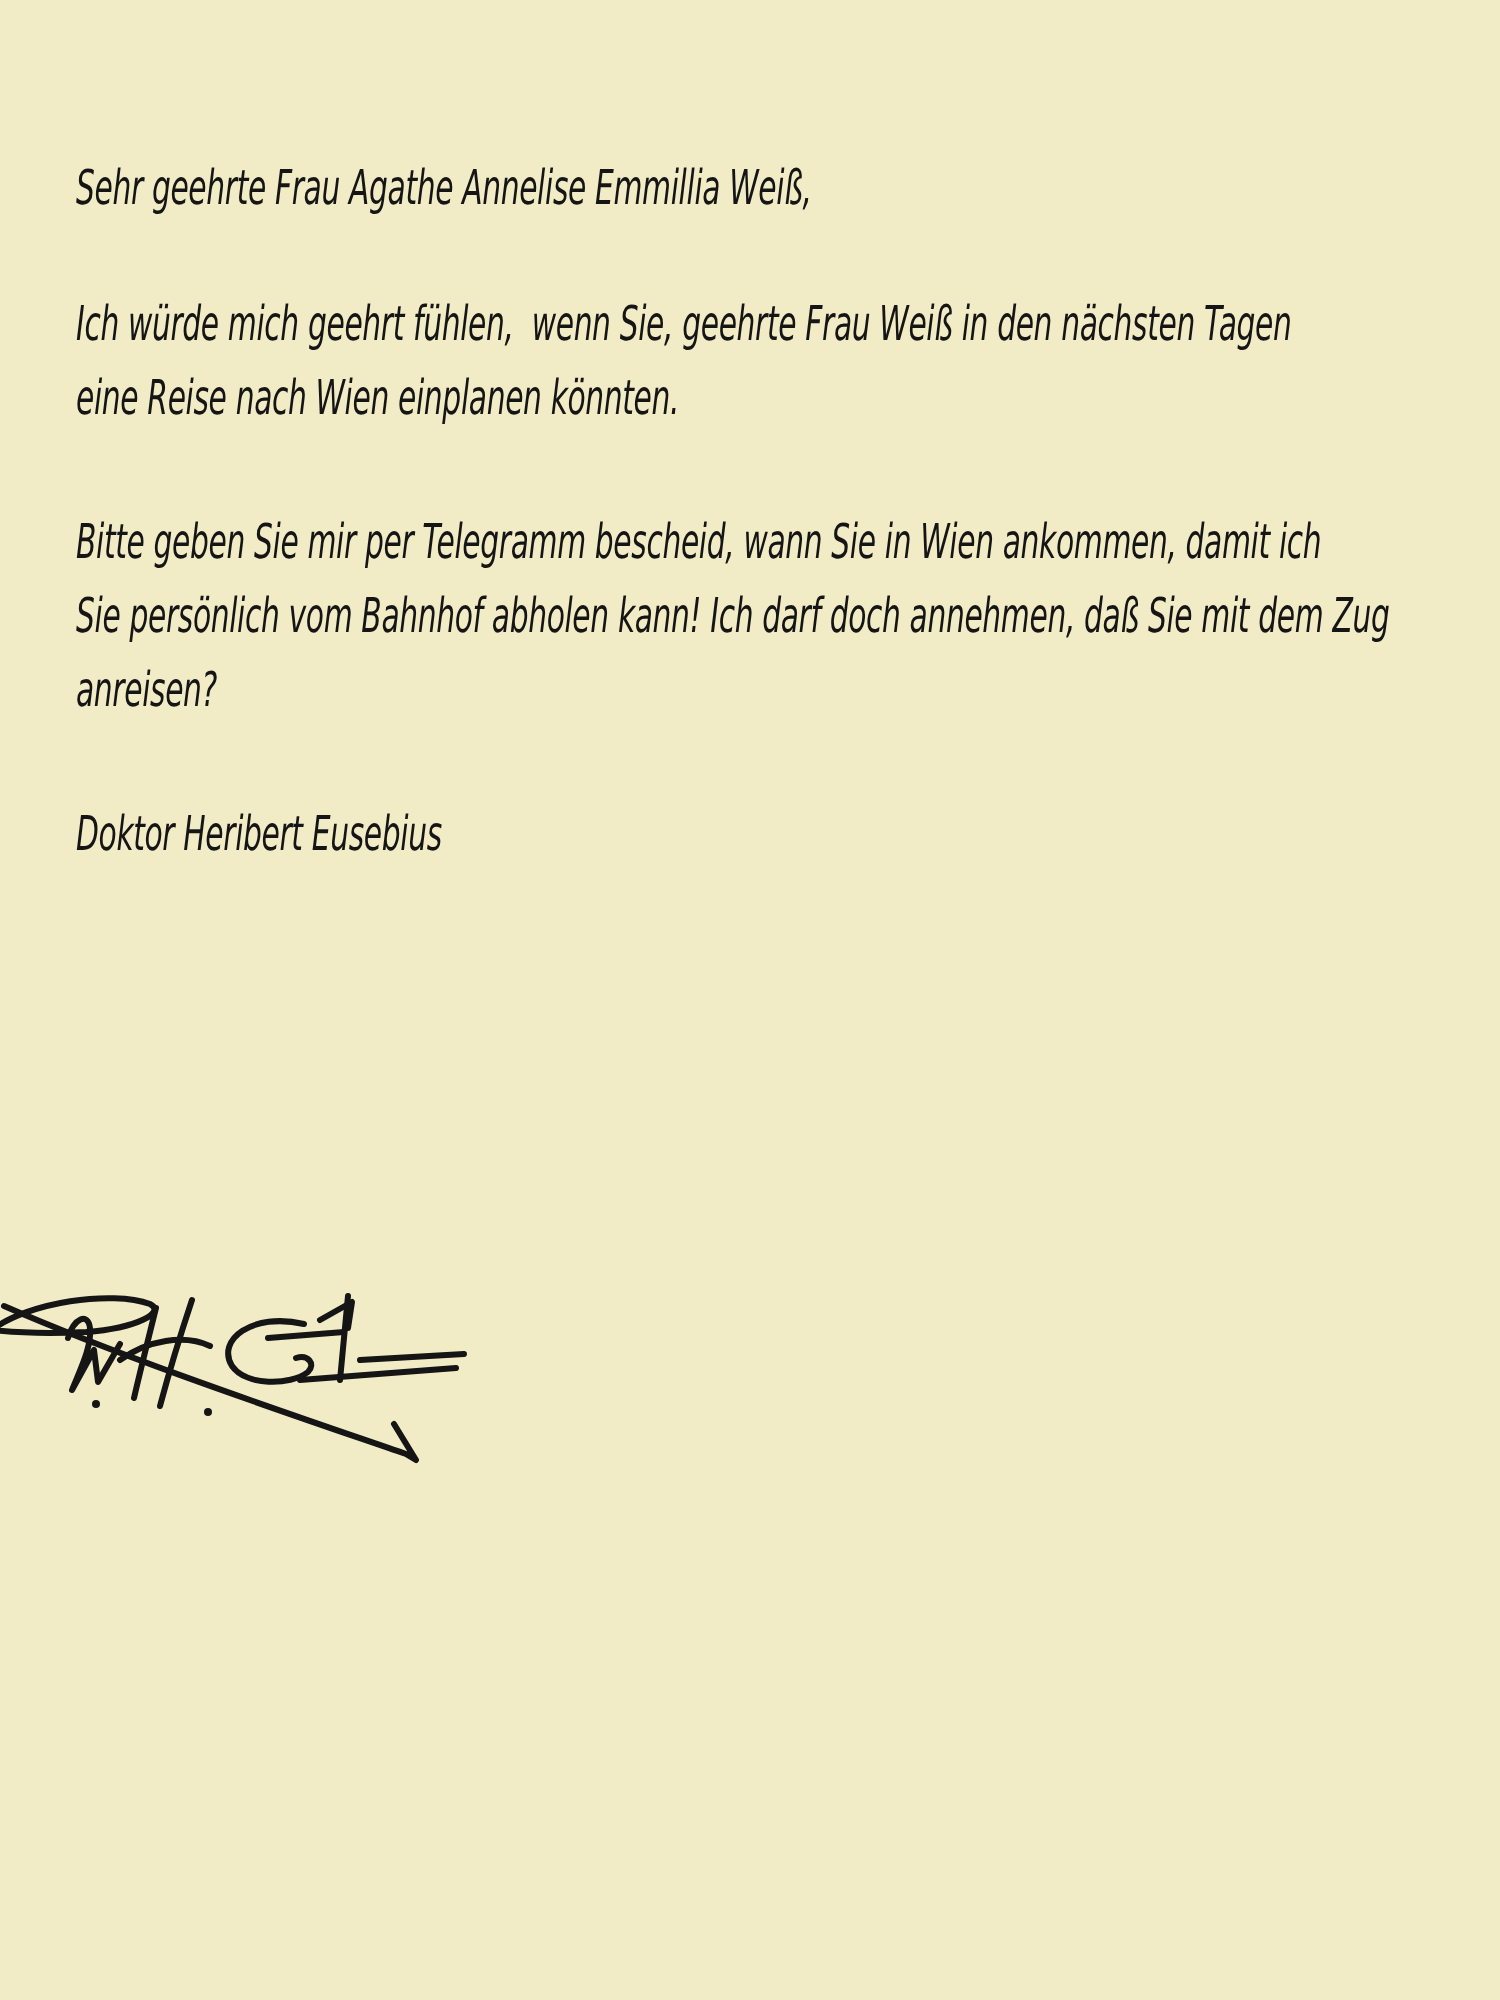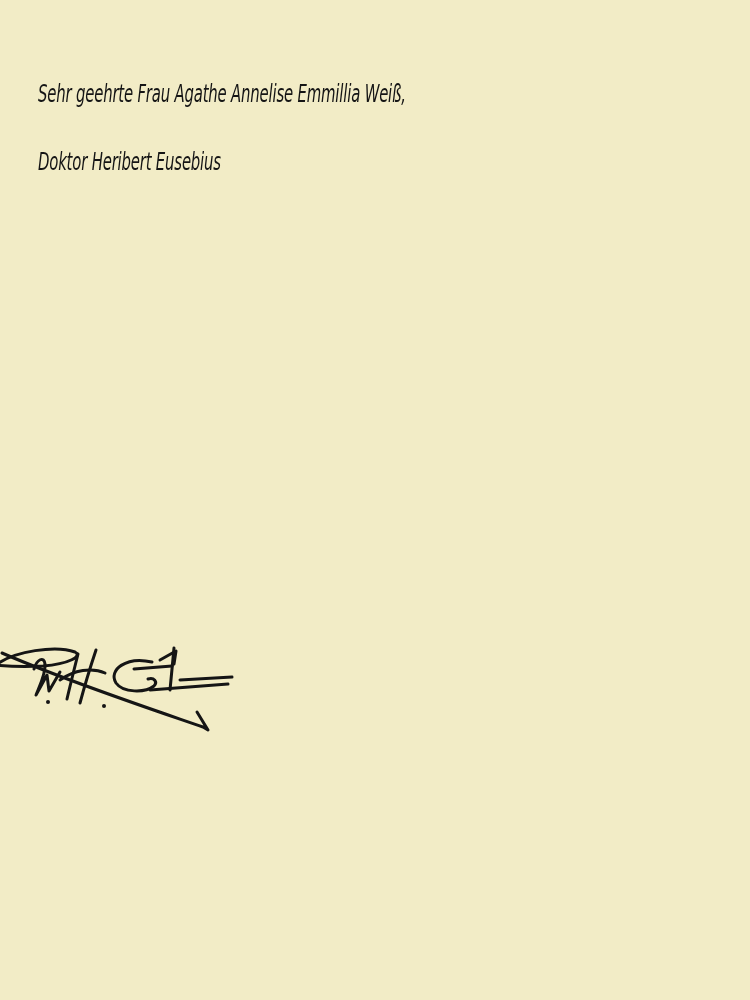--- a/index.html
+++ b/index.html
@@ -55,21 +55,30 @@
 <body>
 
 <div class="page">
   <div class="content">
 
     <p class="block salutation">
       <span class="line">Sehr geehrte Frau Agathe Annelise Emmillia Weiß,</span>
     </p>
 
 
+    <p class="block">
+      <span class="line">Ich würde mich geehrt fühlen,  wenn Sie, geehrte Frau Weiß in den nächsten Tagen</span>
+      <span class="line">eine Reise nach Wien einplanen könnten.</span>
+    </p>
 
+    <p class="block">
+      <span class="line">Bitte geben Sie mir per Telegramm bescheid, wann Sie in Wien ankommen, damit ich</span>
+      <span class="line">Sie persönlich vom Bahnhof abholen kann! Ich darf doch annehmen, daß Sie mit dem Zug</span>
+      <span class="line">anreisen?</span>
+    </p>
 
 
 
     <p class="block signer">
       <span class="line">Doktor Heribert Eusebius</span>
     </p>
 
   </div>
 
   <svg class="signature-svg" viewBox="0 0 240 100" xmlns="http://www.w3.org/2000/svg" aria-hidden="true">

